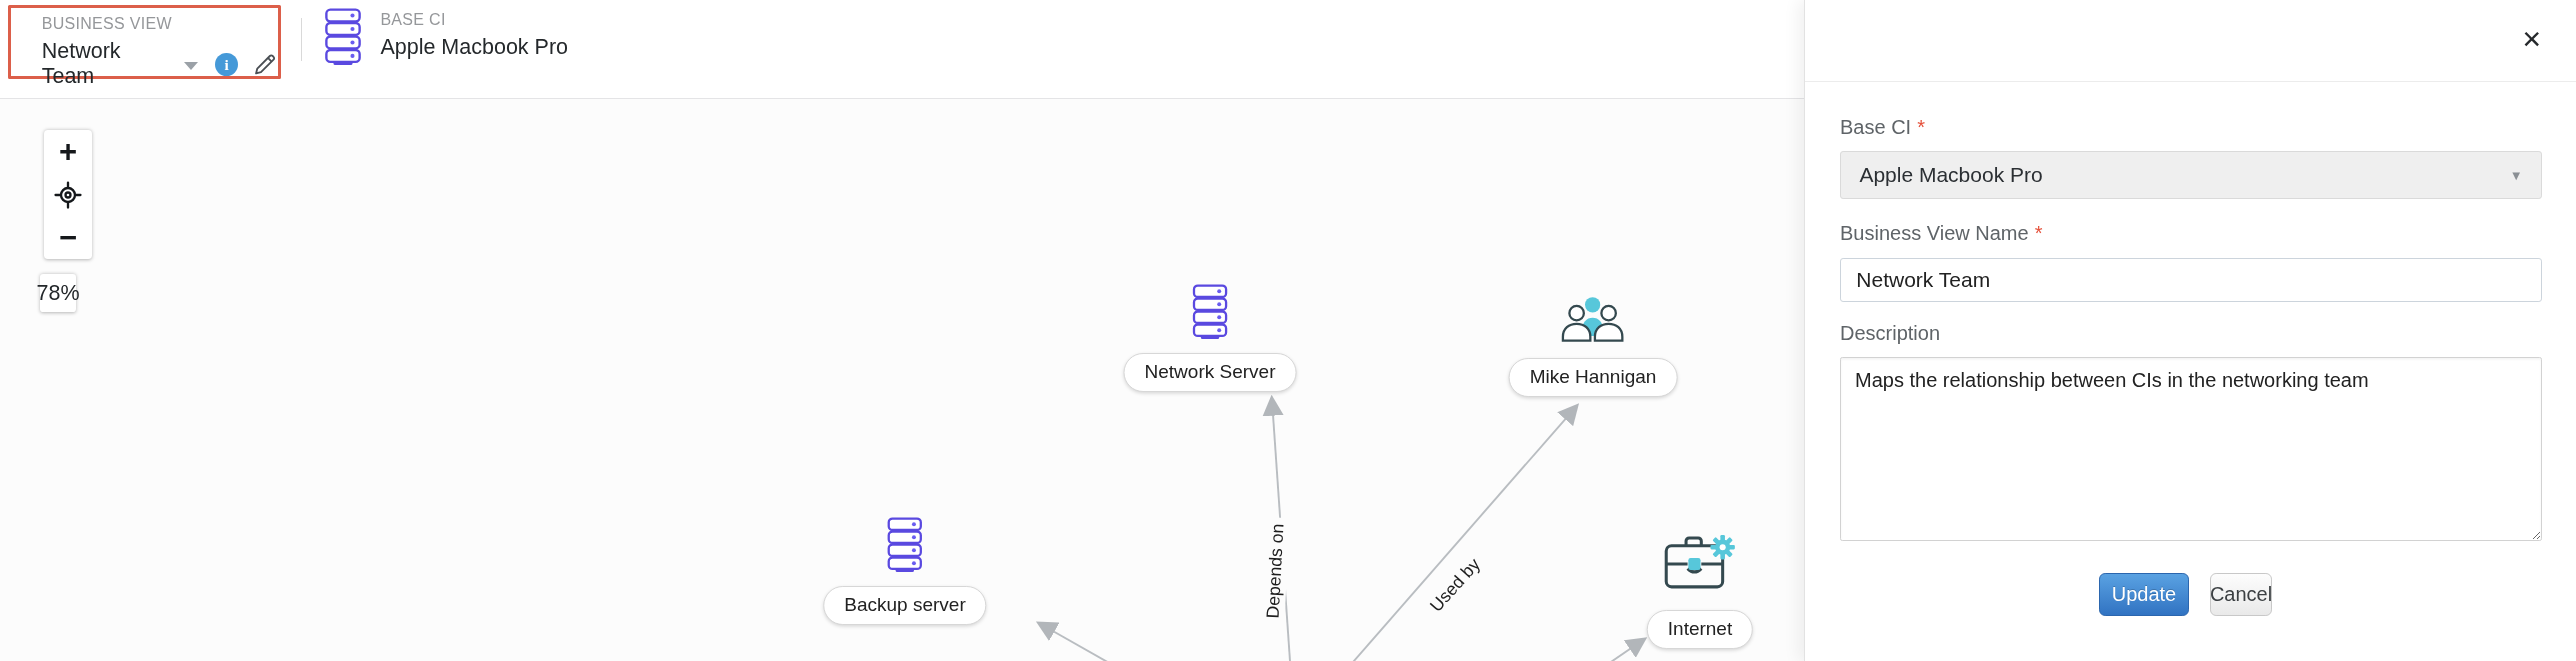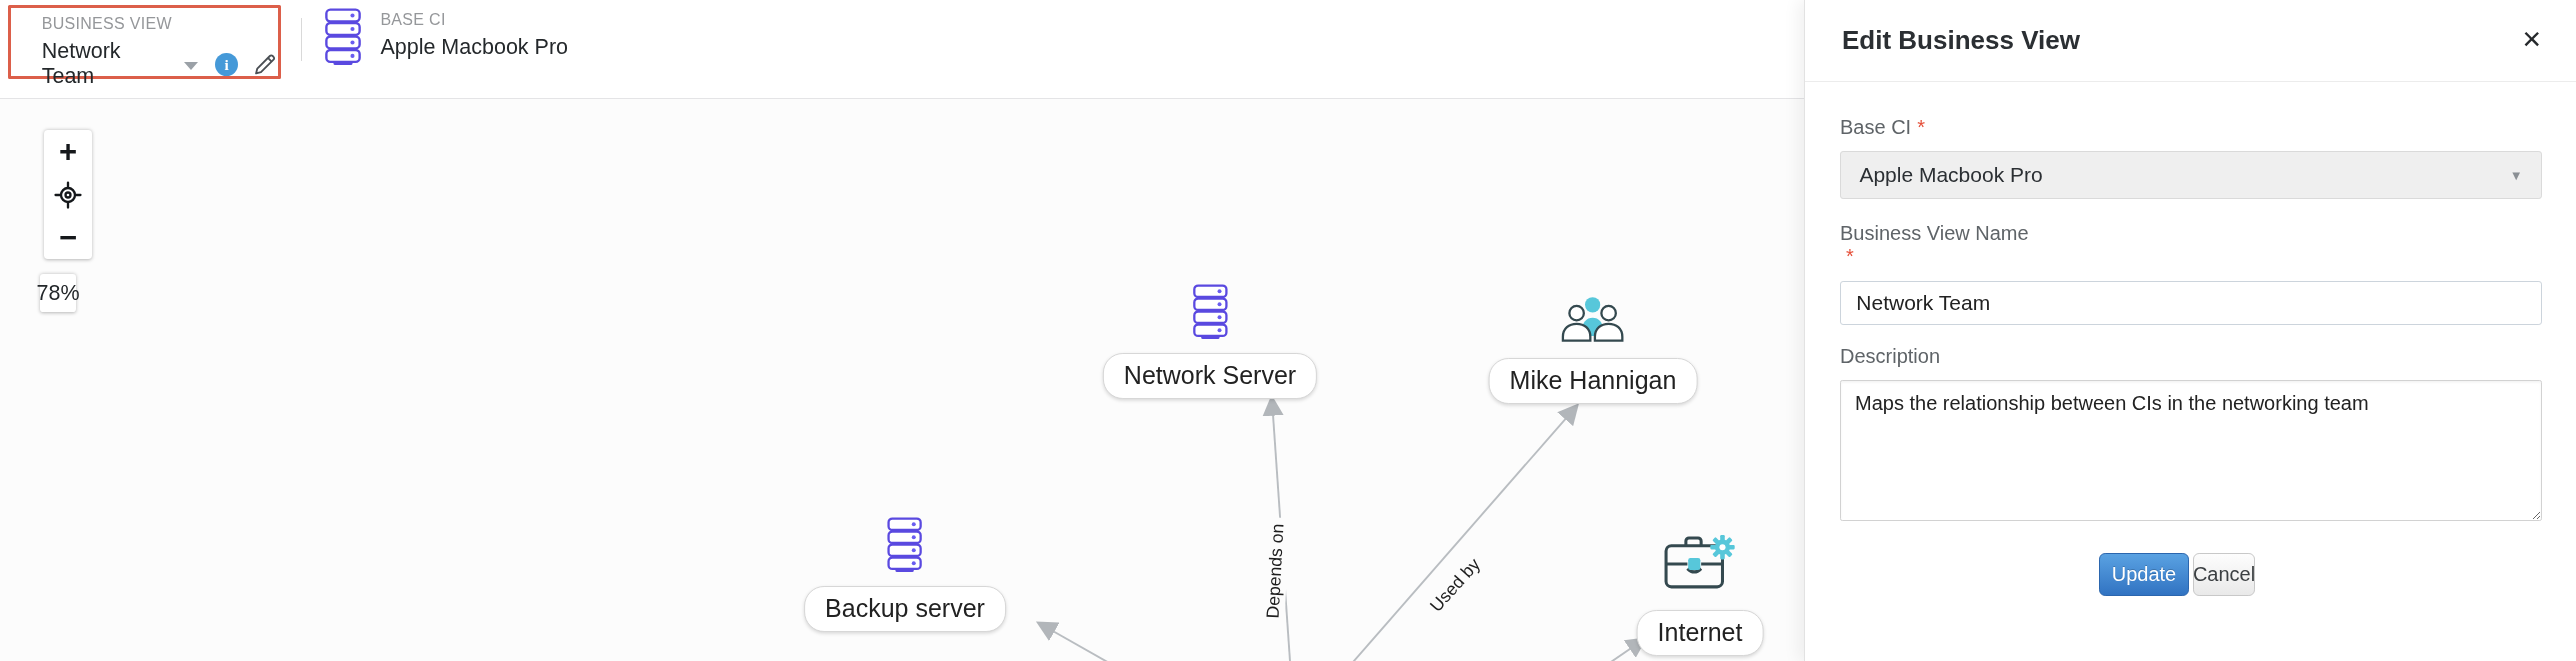--- a/index.html
+++ b/index.html
@@ -61,21 +61,21 @@
 
   
   .edges-svg { position:absolute; left:0; top:0; width:2576px; height:662px; z-index:1; }
   .node {
     position:absolute; display:flex; flex-direction:column; align-items:center;
     transform:translateX(-50%); z-index:2; cursor:pointer;
   }
   .node-gap { height:10.7px; }
   .pill {
     background:#fff; border:0.8px solid #d7d7d7; border-radius:20px;
-    padding:7.7px 20px; font-size:25px; color:#222;
+    padding:7.7px 20px; font-size:19px; color:#222;
     box-shadow:0 1.5px 3.8px rgba(0,0,0,.15); white-space:nowrap;
   }
   .edge-label {
     position:absolute; font-size:17.6px; color:#1e1e1e; background:#fcfcfc;
     padding:1.5px 6.1px; white-space:nowrap; z-index:2;
   }
   #lbl-depends { left:1275px; top:571px; transform:translate(-50%,-50%) rotate(-87deg); }
   #lbl-usedby  { left:1455px; top:585px; transform:translate(-50%,-50%) rotate(-48deg); }
 
   
@@ -86,40 +86,40 @@
   }
   .panel-header {
     height:82px; border-bottom:0.8px solid #ececec;
     display:flex; align-items:center; padding:0 34px 0 37px;
   }
   .panel-title { font-size:26px; font-weight:600; color:#2b2f33; }
   .close-x { margin-left:auto; font-size:24.5px; color:#26292c; cursor:pointer; line-height:1; }
   .panel-body { padding:34px 34px 0 35px; }
   .field-label { font-size:20px; color:#5f6468; display:flex; }
   .field-label .req { color:#e5503a; margin-left:6.1px; }
-  .label-gap { margin-top:23px;flex-direction:column; }
+  .label-gap { margin-top:23px; }
   .label-gap-sm { margin-top:20px; }
   .select {
     margin-top:12.3px; height:48px; background:#efefef; border:0.8px solid #dadada;
     border-radius:3.1px; display:flex; align-items:center; padding:0 18.4px;
     font-size:21px; color:#2b2f33; cursor:default;
   }
   .select-caret { margin-left:auto; font-size:13px; color:#8a8f94; }
   .text-input {
     margin-top:12.3px; height:44px; width:100%; border:0.8px solid #ccd4dc;
     border-radius:3.1px; padding:0 15.3px; font-size:21px; color:#222;
     font-family:"Liberation Sans", sans-serif; background:#fff; outline:none; display:block;
   }
   .textarea {
-    margin-top:12.3px; height:141px; width:100%; border:0.8px solid #d2d2d2;
+    margin-top:12.3px; height:184px; width:100%; border:0.8px solid #d2d2d2;
     border-radius:2.3px; padding:10.7px 14px; font-size:20px; color:#222;
     font-family:"Liberation Sans", sans-serif; background:#fff; outline:none;
     box-shadow:inset 0 1.5px 2.3px rgba(0,0,0,.05); display:block; resize:both;
   }
-  .btn-row { display:flex; gap:4px; margin-top:32px; margin-left:259px; }
+  .btn-row { display:flex; gap:21px; margin-top:32px; margin-left:259px; }
   .btn {
     height:43px; border-radius:6.1px; font-size:20px; cursor:pointer;
     font-family:"Liberation Sans", sans-serif; display:flex; align-items:center; justify-content:center;
   }
   .btn-primary {
     width:90px; background:linear-gradient(#5aa2e2,#3173c2);
     border:0.8px solid #2b66ae; color:#fff; text-shadow:0 -0.8px 0 rgba(0,0,0,.2);
   }
   .btn-default {
     width:62px; background:linear-gradient(#fdfdfd,#e9e9e9);
@@ -289,21 +289,20 @@
     </span>
     <span class="baseci-text">
       <div class="eyebrow">BASE CI</div>
       <div class="baseci-value">Apple Macbook Pro</div>
     </span>
   </div>
 </div>
 
 <div class="panel">
   <div class="panel-header">
-    <span class="panel-title">Edit Business View</span>
     <span class="close-x">✕</span>
   </div>
   <div class="panel-body">
 
     <div class="field-label">
       <span>Base CI</span>
       <span class="req">*</span>
     </div>
     <div class="select">
       <span>Apple Macbook Pro</span>

